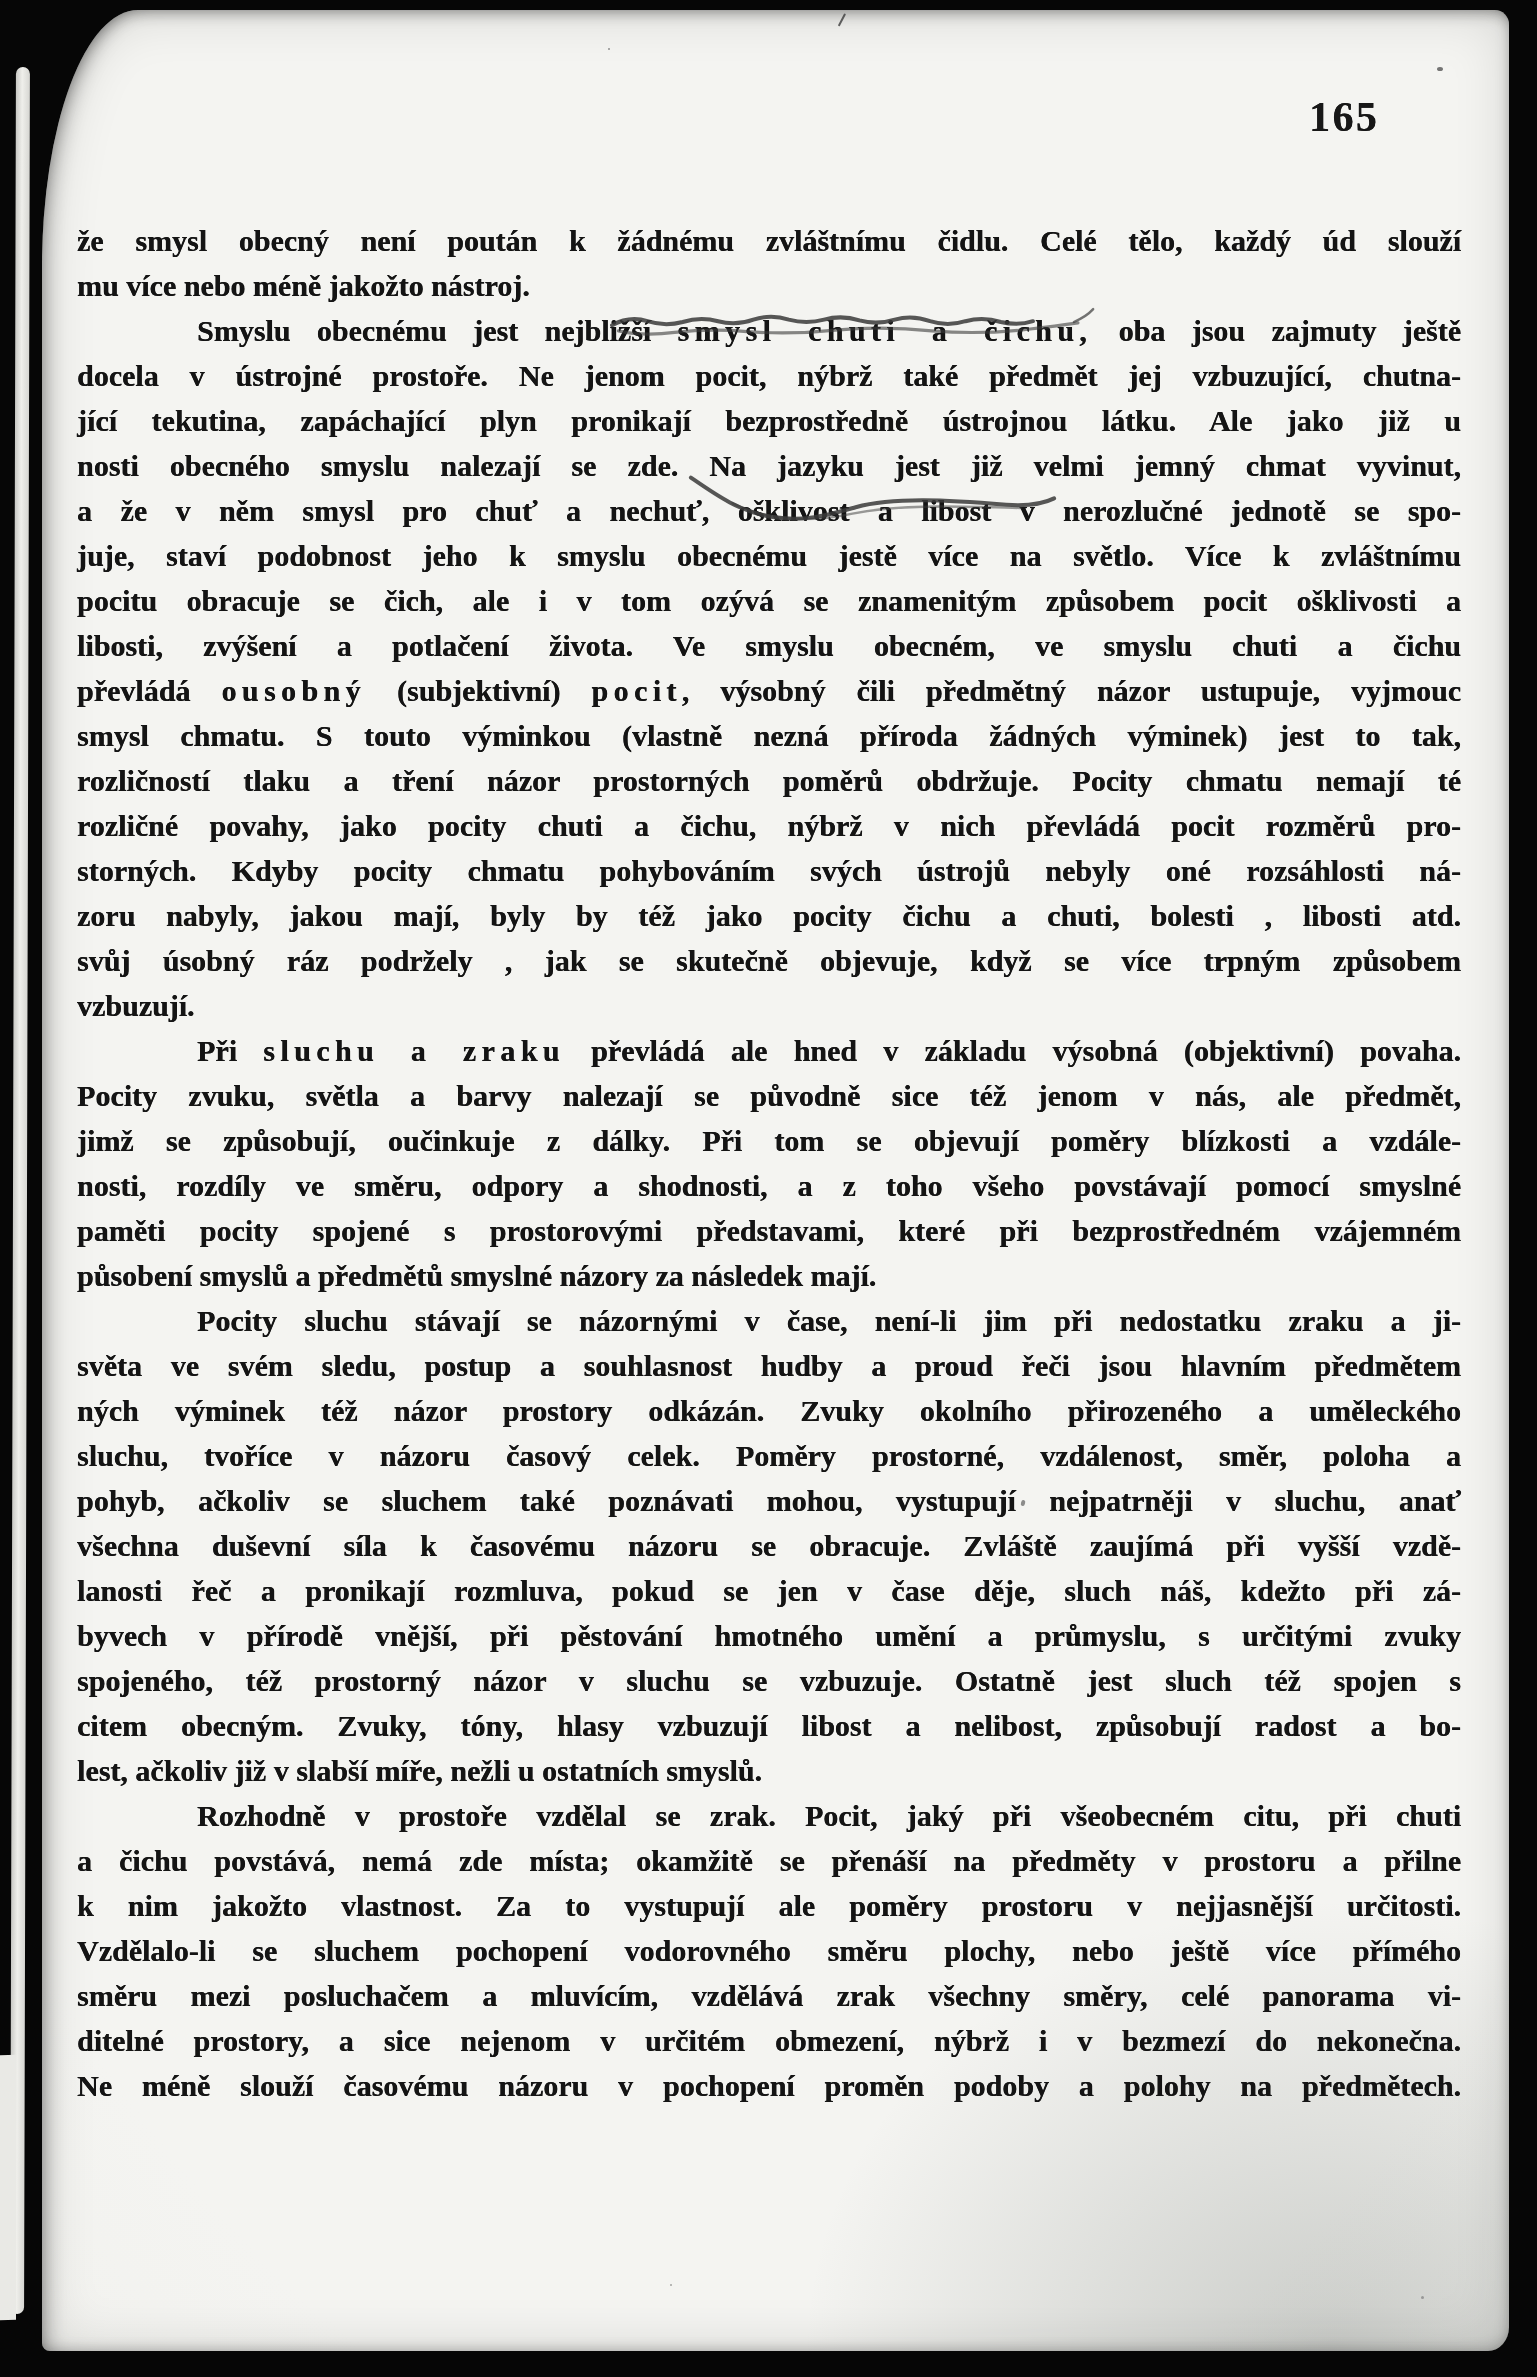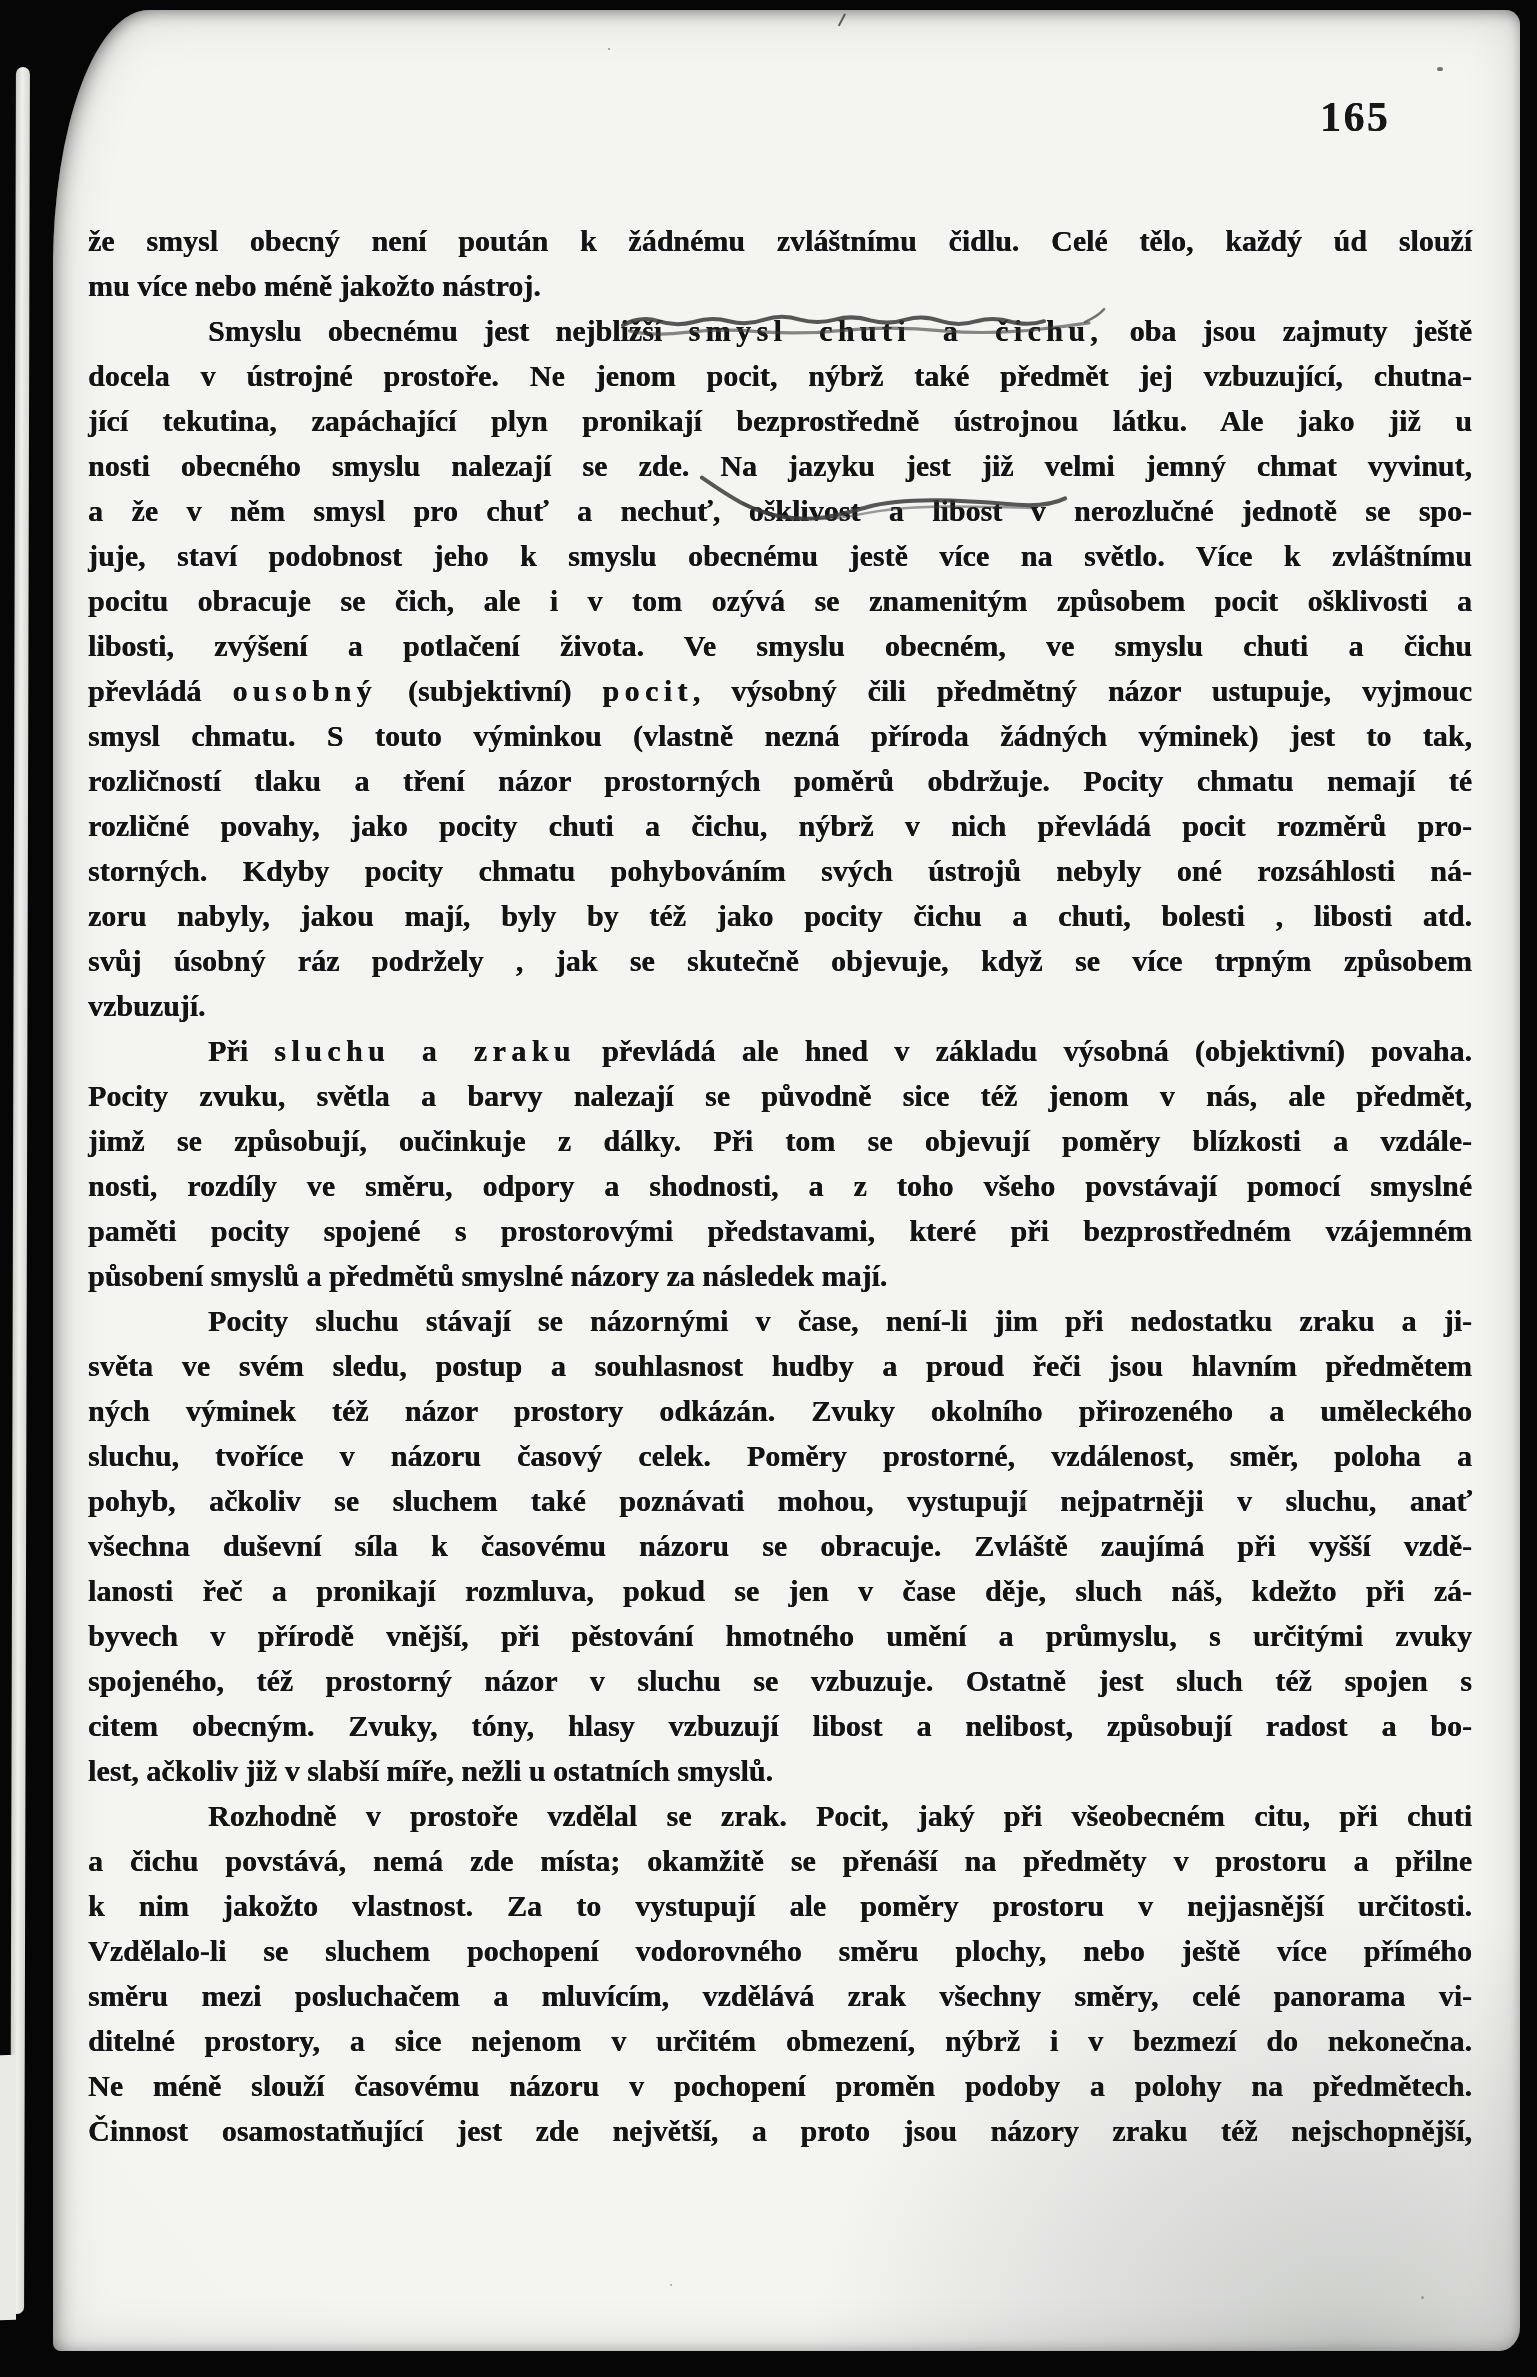--- a/index.html
+++ b/index.html
@@ -13,21 +13,21 @@
     position:absolute;left:13px;top:67px;width:13.6px;height:2247px;
     background:linear-gradient(90deg,#c8c8c4,#efefeb 45%,#d6d6d2);
     border-radius:7.2px;transform:rotate(.15deg);
   }
   .corner-wedge{
     position:absolute;left:0;top:2055px;width:16px;height:265px;
     background:#e9e9e5;transform:skewY(-2deg);
   }
   
   .page{
-    position:absolute;left:53px;top:10.4px;width:1467px;height:2341px;
+    position:absolute;left:42px;top:10.4px;width:1467px;height:2341px;
     background:
       radial-gradient(150% 80% at 88% 100%, rgba(120,126,121,.33) 0%, rgba(120,126,121,0) 24%),
       radial-gradient(120% 120% at 50% 40%, #f4f4f1 55%, #ebebe7 100%);
     border-radius:96px 14.4px 21px 8px / 257px 14.4px 24px 8px;
     box-shadow:
       inset 0 0 56px rgba(0,0,0,.14),
       inset 11.2px 0 21px -9.6px rgba(0,0,0,.38),
       inset 0 9.6px 16px -8px rgba(0,0,0,.34),
       inset -4.8px -4.8px 14.4px -6.4px rgba(0,0,0,.22);
   }
@@ -103,21 +103,20 @@
         <div class="line"><span>spojeného, též prostorný názor v sluchu se vzbuzuje.  Ostatně jest sluch též spojen s</span></div>
         <div class="line"><span>citem obecným.  Zvuky, tóny, hlasy vzbuzují libost a nelibost, způsobují radost a bo-</span></div>
         <div class="line nofill"><span>lest, ačkoliv již v slabší míře, nežli u ostatních smyslů.</span></div>
         <div class="line ind"><span>Rozhodně v prostoře vzdělal se zrak.  Pocit, jaký při všeobecném citu, při chuti</span></div>
         <div class="line"><span>a čichu povstává, nemá zde místa; okamžitě se přenáší na předměty v prostoru a přilne</span></div>
         <div class="line"><span>k nim jakožto vlastnost.  Za to vystupují ale poměry prostoru v nejjasnější určitosti.</span></div>
         <div class="line"><span>Vzdělalo-li se sluchem pochopení vodorovného směru plochy, nebo ještě více přímého</span></div>
         <div class="line"><span>směru mezi posluchačem a mluvícím, vzdělává zrak všechny směry, celé panorama vi-</span></div>
         <div class="line"><span>ditelné prostory, a sice nejenom v určitém obmezení, nýbrž i v bezmezí do nekonečna.</span></div>
         <div class="line"><span>Ne méně slouží časovému názoru v pochopení proměn podoby a polohy na předmětech.</span></div>
-        <div class="line"><span>Činnost osamostatňující jest zde největší, a proto jsou názory zraku též nejschopnější,</span></div>
       </div>
 
     <svg class="pencil" style="left:562px;top:291px" width="498" height="42" viewBox="0 0 620 52">
       <g fill="none" stroke="#3a3a3a" stroke-linecap="round">
         <path opacity=".85" stroke-width="5" d="M10,30 q22,-12 44,-5 q22,7 44,1 q22,-7 44,-1 q22,6 44,-2 q22,-7 44,0 q22,6 44,0 q22,-6 44,1 q22,6 44,-1 q22,-6 44,2 q22,7 44,0 q22,-6 44,1 q22,5 40,-1"></path>
         <path opacity=".6" stroke-width="4" d="M18,37 q30,7 70,2 q45,-5 90,-1 q55,4 110,-2 q60,-5 120,1 q60,5 120,-2 q35,-4 62,-8"></path>
         <path opacity=".7" stroke-width="3" d="M585,26 q16,-7 24,-16"></path>
       </g>
     </svg>
 

